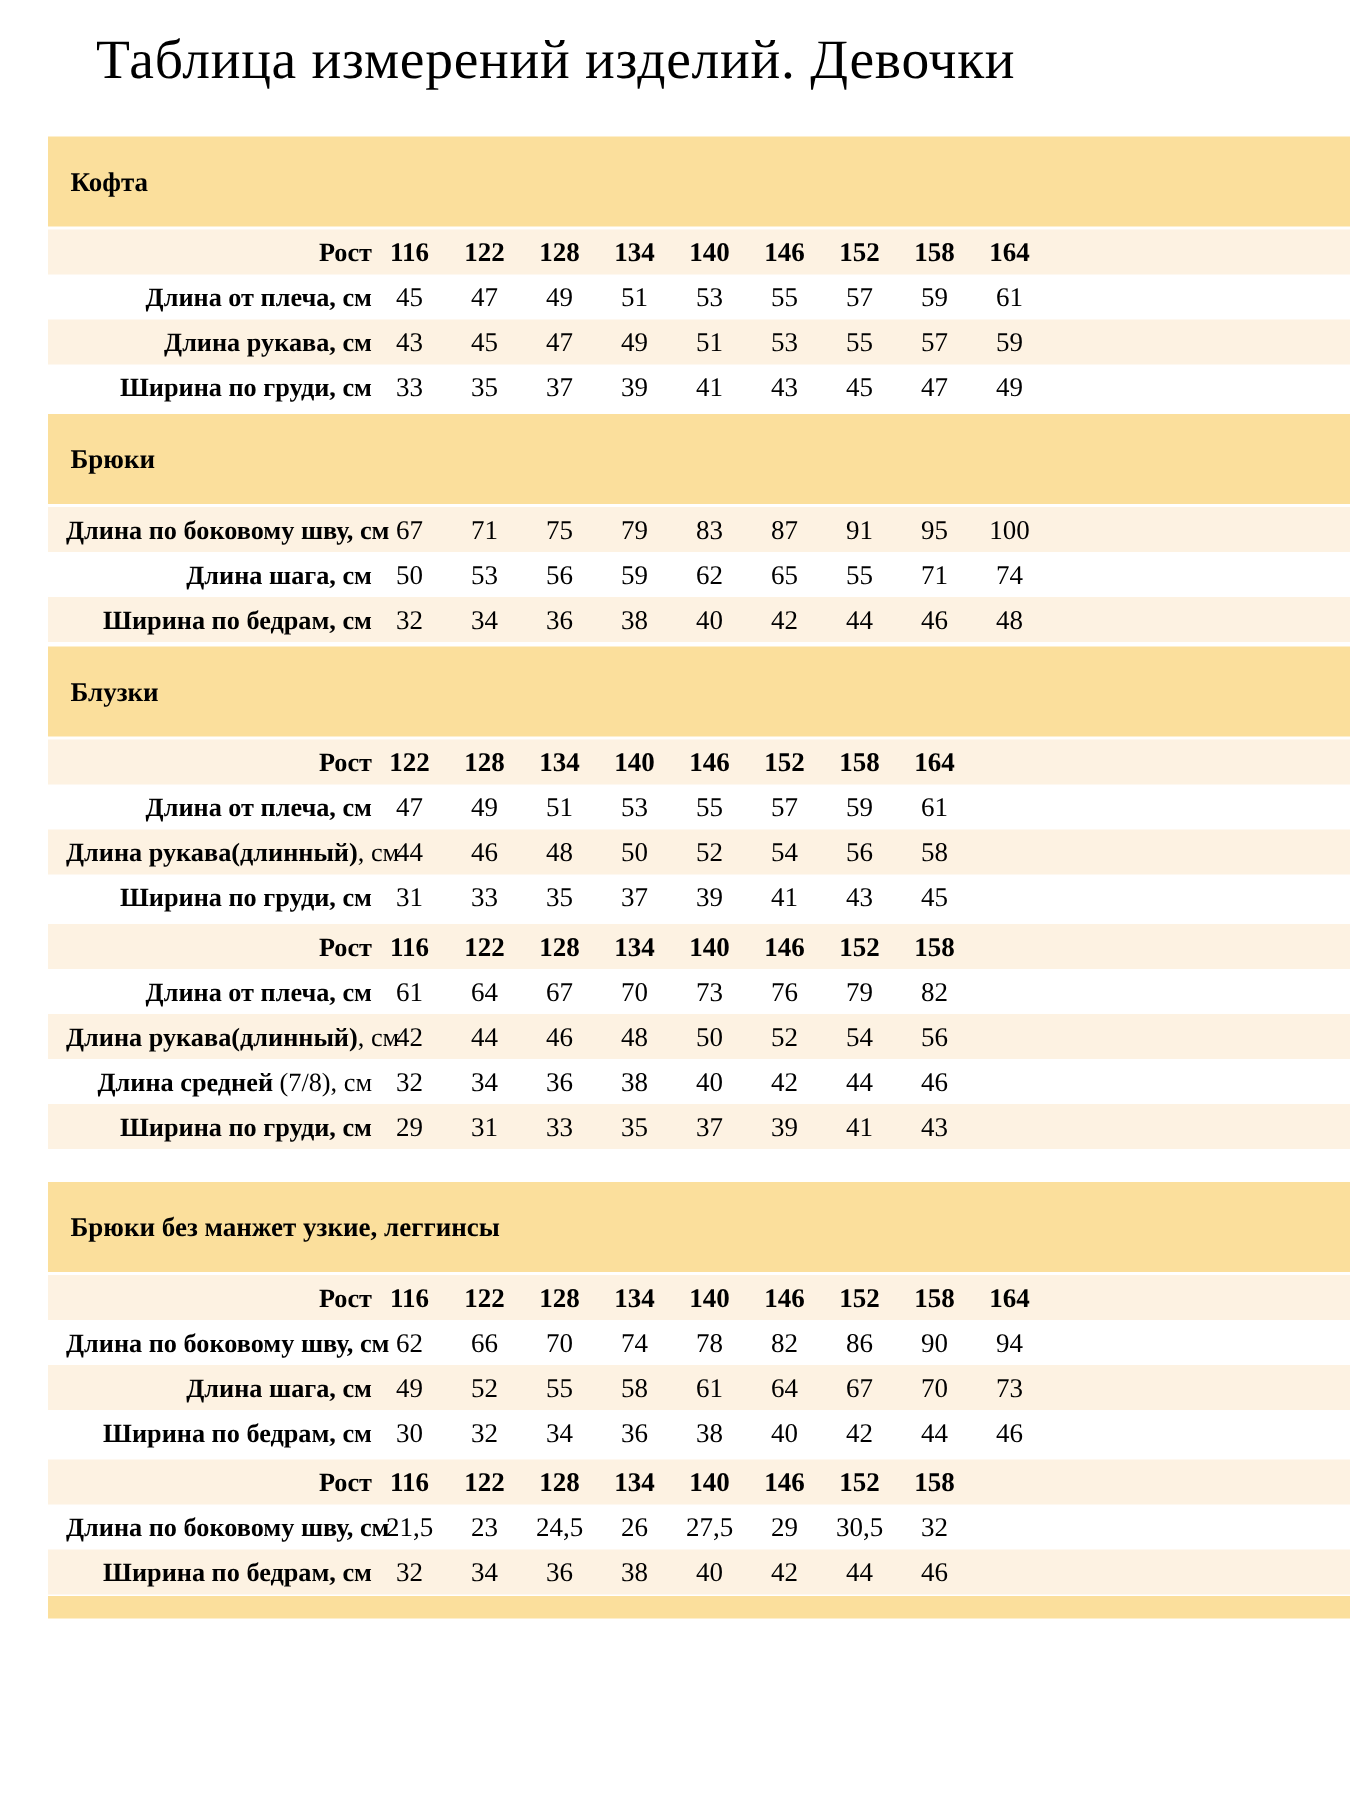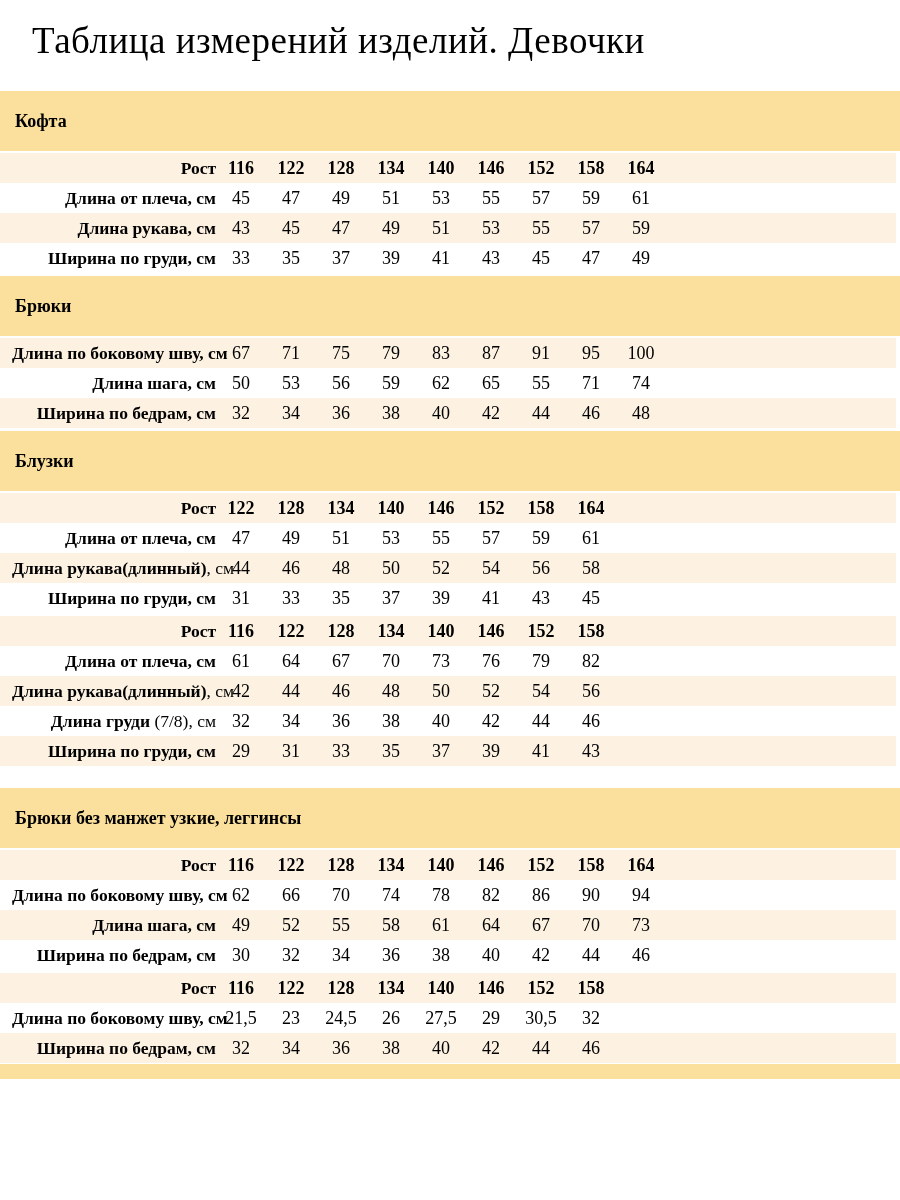--- a/index.html
+++ b/index.html
@@ -8,20 +8,21 @@
     background: #ffffff;
     width: 900px;
     height: 1200px;
     overflow: hidden;
     font-family: "Liberation Serif", "DejaVu Serif", serif;
     color: #000000;
   }
   .page {
     width: 809px;
     height: 1200px;
+    margin-left: 32px;
   }
   .title-wrap {
     box-sizing: border-box;
     height: 88px;
     padding: 20px 0 0 32px;
   }
   .title-wrap h1 {
     margin: 0;
     font-size: 37px;
     font-weight: normal;
@@ -265,21 +266,21 @@
             <div class="cell">42</div>
             <div class="cell">44</div>
             <div class="cell">46</div>
             <div class="cell">48</div>
             <div class="cell">50</div>
             <div class="cell">52</div>
             <div class="cell">54</div>
             <div class="cell">56</div>
           </div>
           <div class="trow">
-            <div class="lbl"><span>Длина груди</span><span class="sfx"> (7/8), см</span></div>
+            <div class="lbl"><span>Длина средней</span><span class="sfx"> (7/8), см</span></div>
             <div class="cell">32</div>
             <div class="cell">34</div>
             <div class="cell">36</div>
             <div class="cell">38</div>
             <div class="cell">40</div>
             <div class="cell">42</div>
             <div class="cell">44</div>
             <div class="cell">46</div>
           </div>
           <div class="trow shaded">

